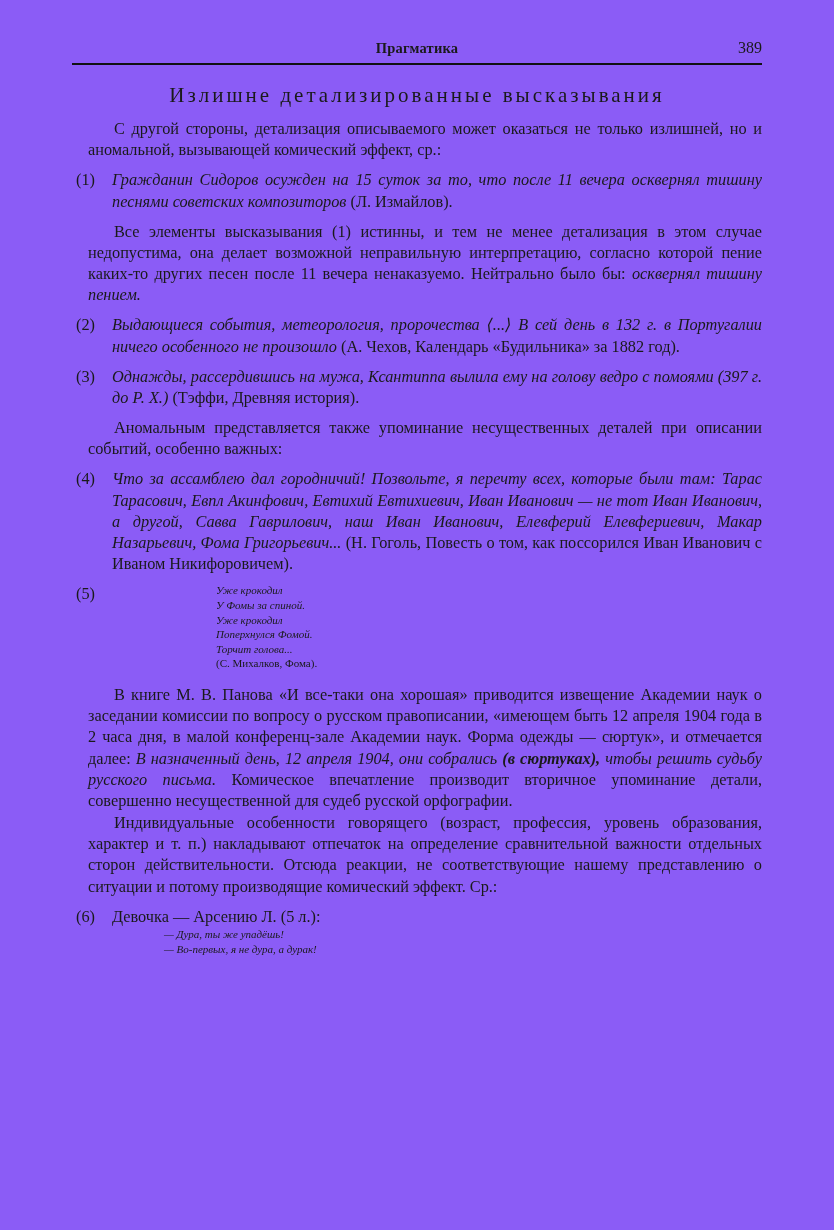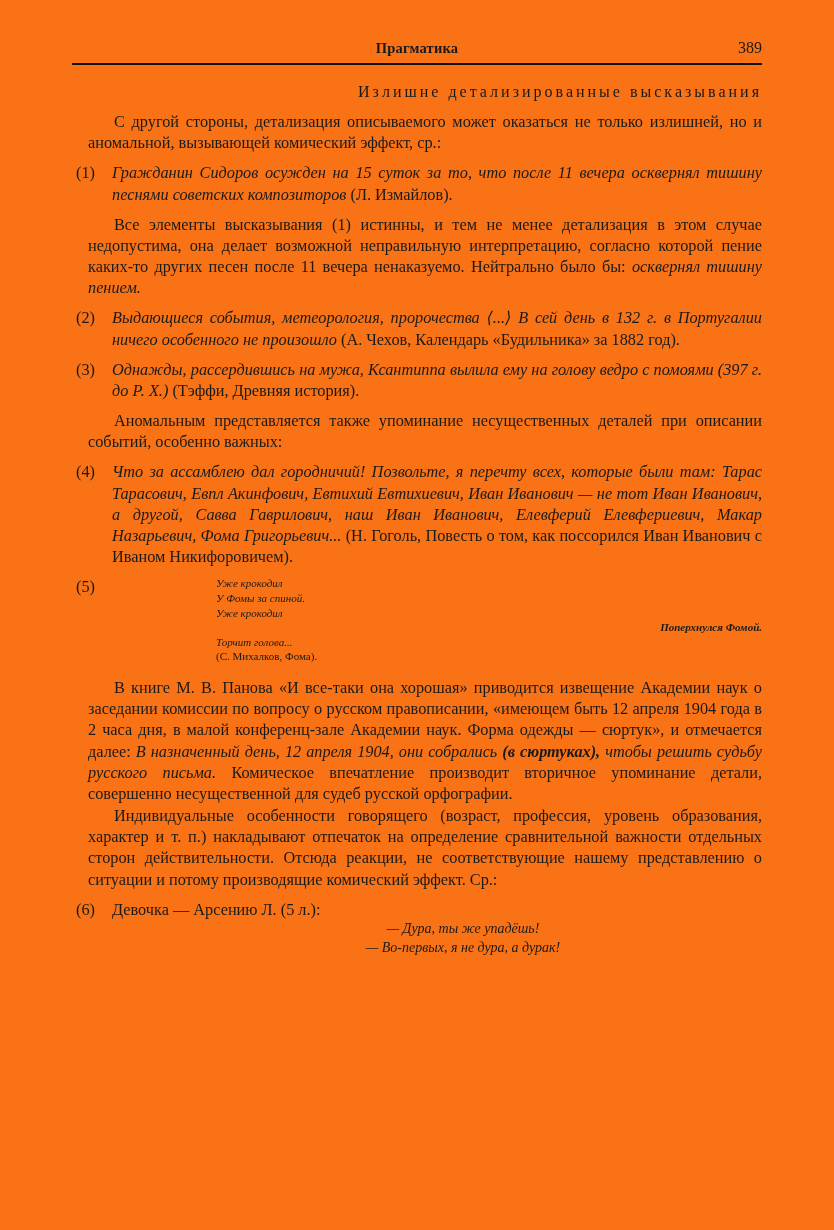--- a/index.html
+++ b/index.html
@@ -4,21 +4,21 @@
 <style>
   html, body {
     margin: 0;
     padding: 0;
     background: #b9b9b9;
   }
   .page {
     position: relative;
     width: 834px;
     height: 1230px;
-    background: #f97316;
+    background: #8b5cf6;
     margin: 0 auto;
     overflow: hidden;
     font-family: "Liberation Serif", "DejaVu Serif", serif;
     color: #1a1a1a;
   }
   .content {
     position: absolute;
     left: 72px;
     top: 40px;
     width: 690px;
@@ -39,22 +39,22 @@
     position: absolute;
     right: 0;
     bottom: 6px;
     font-size: 16px;
   }
   .rule {
     border-top: 2px solid #111;
     margin-bottom: 18px;
   }
   .section-title {
-    text-align: right;
-    font-size: 16px;
+    text-align: center;
+    font-size: 21px;
     letter-spacing: 3px;
     margin-bottom: 10px;
     white-space: nowrap;
   }
   p.body {
     margin: 0 0 1px 16px;
     text-align: justify;
     text-indent: 26px;
     font-size: 16.3px;
     line-height: 1.30;
@@ -73,32 +73,31 @@
     padding-left: 4px;
     box-sizing: border-box;
   }
   .ex .txt {
     flex: 1 1 auto;
     text-align: justify;
   }
   .ex .txt.noj { text-align: left; }
   i, .it { font-style: italic; }
   b, .bd { font-weight: bold; }
-  .bdit { font-weight: bold; font-style: italic; text-align: right; }
+  .bdit { font-weight: normal; font-style: italic; }
   .verse {
     margin-left: 104px;
     font-size: 11px;
     line-height: 1.33;
   }
   .verse div { white-space: nowrap; }
   .dlg {
     margin-left: 52px;
-    font-size: 14px;
+    font-size: 11px;
     line-height: 1.33;
-    text-align: center;
   }
   .dlg div { white-space: nowrap; }
   .spacer-sm { height: 4px; }
 </style>
 </head>
 <body>
 
 <div class="page">
   <div class="content">
 

